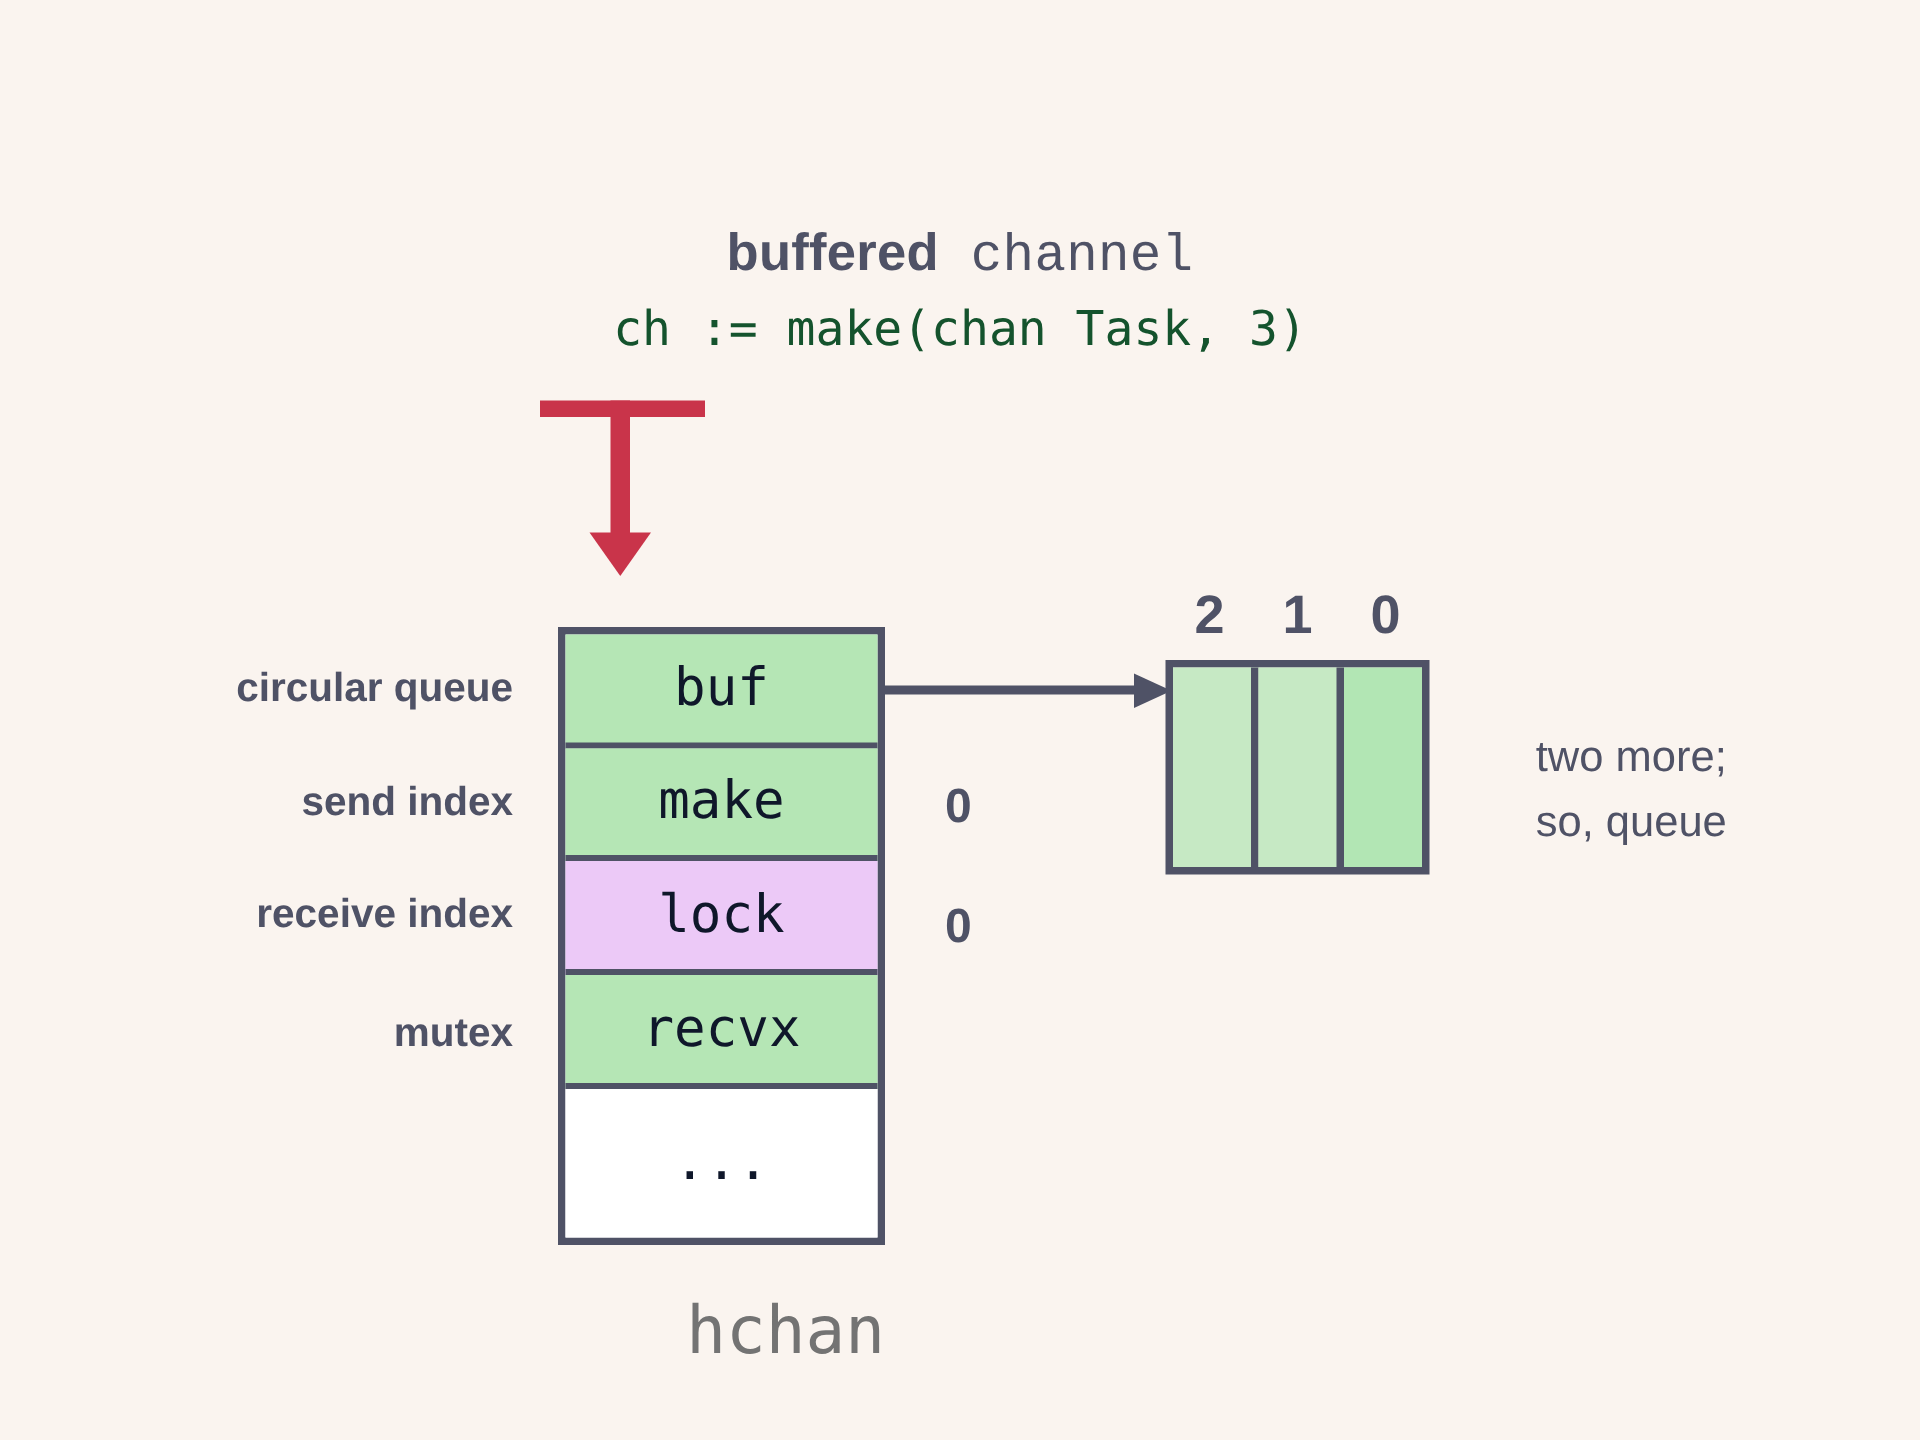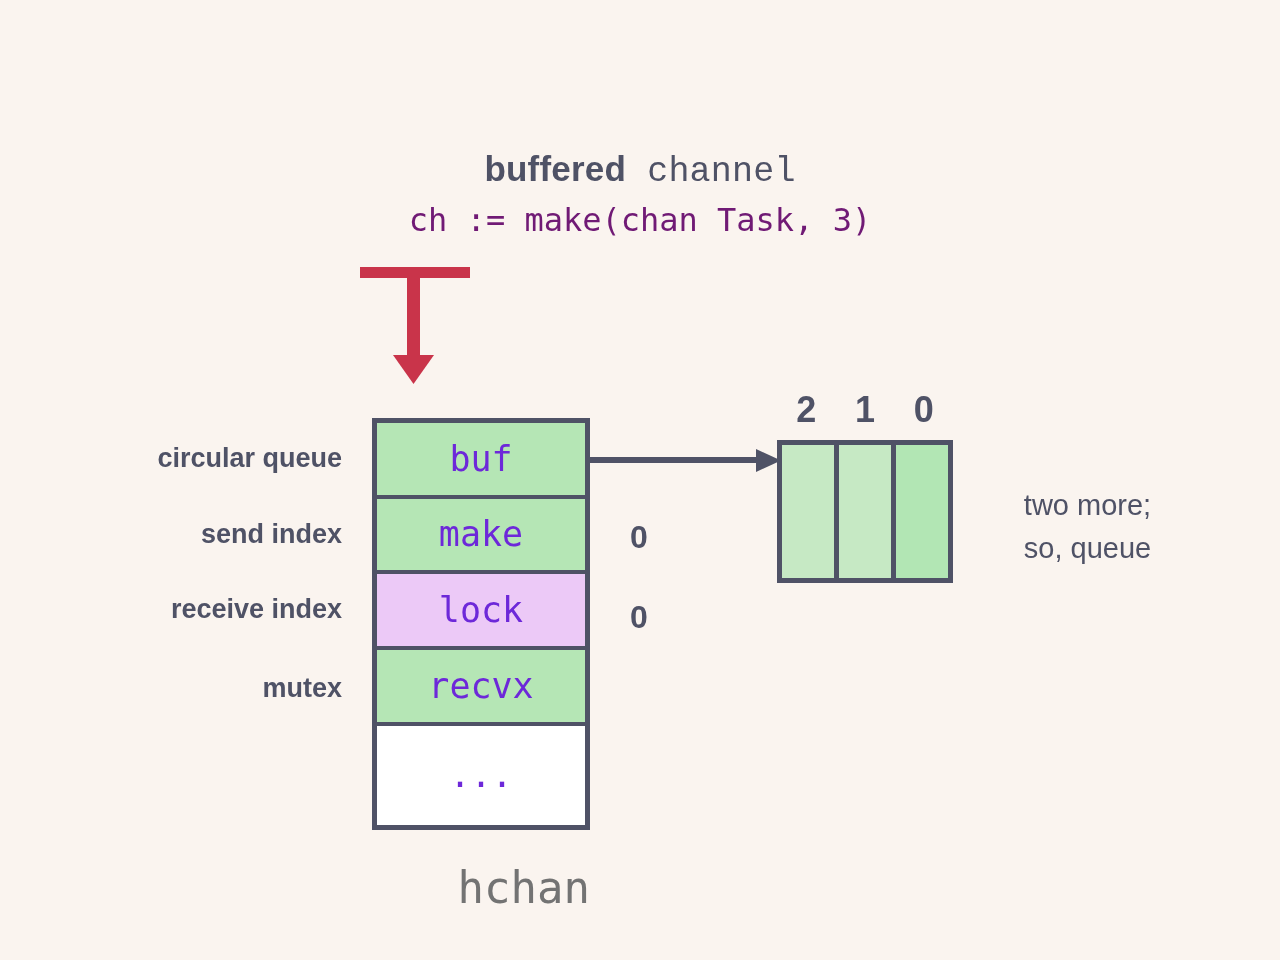--- a/index.html
+++ b/index.html
@@ -38,21 +38,21 @@
   }
   #title-rest {
     font-weight: normal;
     font-family: Liberation Mono, monospace;
   }
   #code-line {
     margin-top: 4px;
     font-family: "DejaVu Sans Mono", "Liberation Mono", monospace;
     font-size: 32px;
     line-height: 42px;
-    color: #701a75;
+    color: #14532d;
     letter-spacing: 0px;
   }
 
   
   #red-arrow {
     position: absolute;
     left: 352px;
     top: 262px;
     width: 130px;
     height: 125px;
@@ -73,21 +73,21 @@
   }
   .hrow {
     position: relative;
     box-sizing: border-box;
     border-bottom: 4px solid #4f5266;
     display: flex;
     align-items: center;
     justify-content: center;
     font-family: "DejaVu Sans Mono", "Liberation Mono", monospace;
     font-size: 35px;
-    color: #6d28d9;
+    color: #0f172a;
     letter-spacing: 0px;
   }
   .hrow:last-child {
     border-bottom: none;
   }
   .hrow.green { background: #b5e6b5; height: 76px; }
   .hrow.purple { background: #ecc9f7; height: 76px; }
   .hrow.white { background: #ffffff; height: 100px; flex: 1 1 auto; }
 
   

